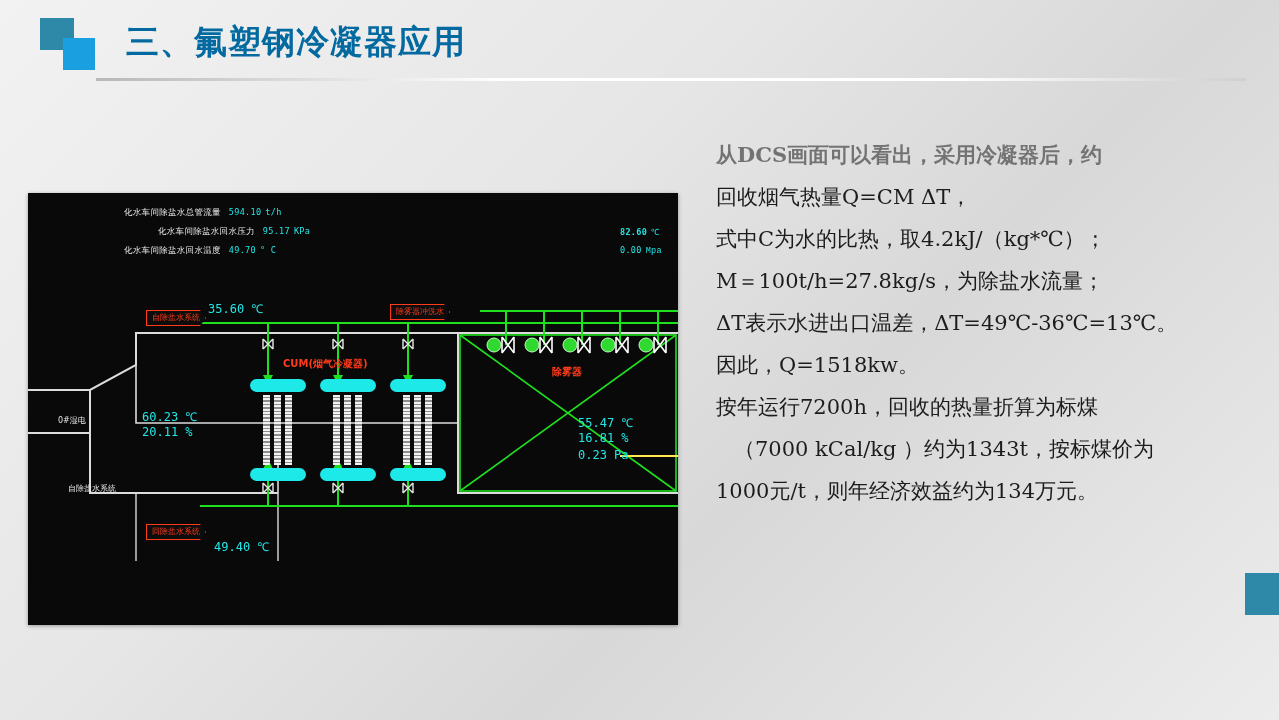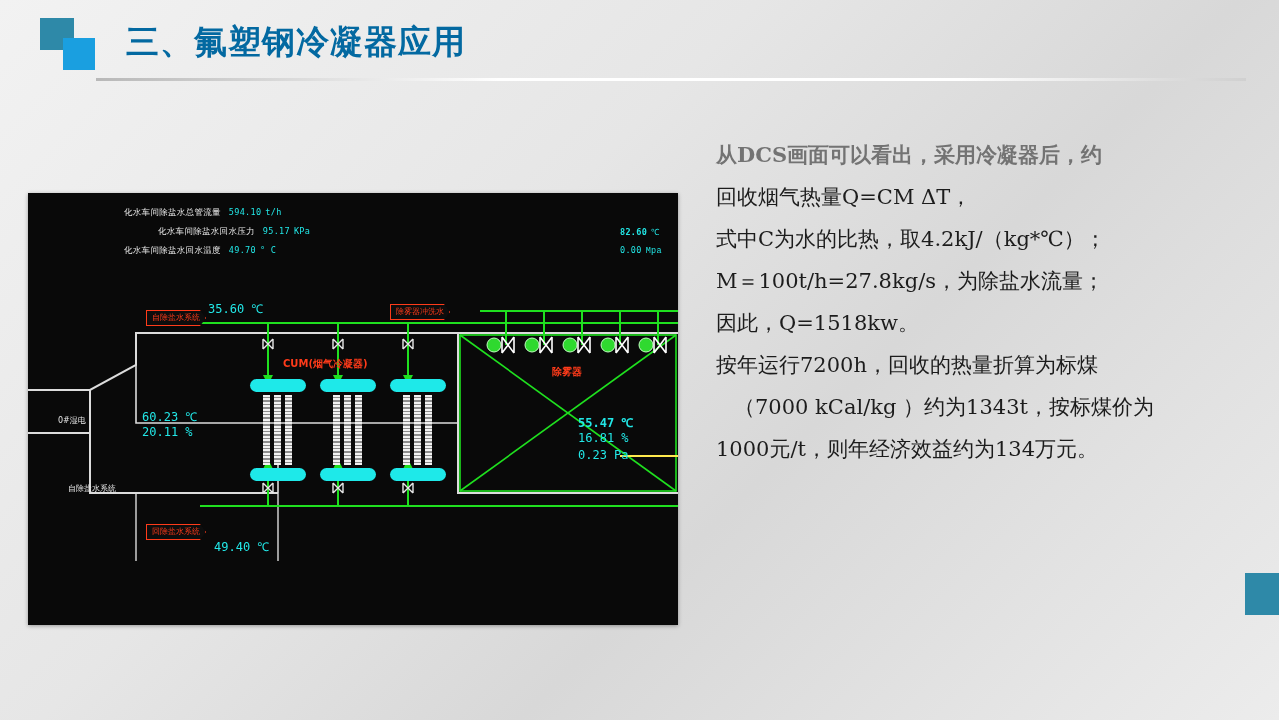--- a/index.html
+++ b/index.html
@@ -90,20 +90,21 @@
   <div class="deco deco-a"></div>
   <div class="deco deco-b"></div>
   <div class="title">三、氟塑钢冷凝器应用</div>
   <div class="hrule"></div>
 
   <div class="body-text">
     <div class="ln purple">从DCS画面可以看出，采用冷凝器后，约</div>
     <div class="ln">回收烟气热量Q=CM ΔT，</div>
     <div class="ln">式中C为水的比热，取4.2kJ/（kg*℃）；</div>
     <div class="ln">M＝100t/h=27.8kg/s，为除盐水流量；</div>
+    <div class="ln">ΔT表示水进出口温差，ΔT=49℃-36℃=13℃。</div>
     <div class="ln">因此，Q=1518kw。</div>
     <div class="ln">按年运行7200h，回收的热量折算为标煤</div>
     <div class="ln indent">（7000 kCal/kg ）约为1343t，按标煤价为</div>
     <div class="ln">1000元/t，则年经济效益约为134万元。</div>
   </div>
 
   <div class="dcs">
 
     <svg class="diagram" viewBox="0 0 650 368">
 
@@ -206,21 +207,21 @@
     <div class="lbl-r" style="left:524px;top:172px;">除雾器</div>
     <div class="lbl-w" style="left:30px;top:222px;">0#湿电</div>
     <div class="lbl-w" style="left:40px;top:290px;">自除盐水系统</div>
 
     <div class="val-c" style="left:180px;top:107px;">35.60 ℃</div>
     <div class="val-c" style="left:186px;top:345px;">49.40 ℃</div>
 
     <div class="val-c" style="left:114px;top:215px;">60.23 ℃</div>
     <div class="val-c" style="left:114px;top:232px;">20.11 %</div>
 
-    <div class="val-c" style="left:550px;top:221px;font-weight:bold;">55.47 ℃</div>
+    <div class="val-c" style="left:550px;top:221px;">55.47 ℃</div>
     <div class="val-c" style="left:550px;top:238px;">16.81 %</div>
     <div class="val-c" style="left:550px;top:255px;">0.23 Pa</div>
 
     <div class="bundle" style="left:222px;top:186px;width:56px;height:102px;">
       <div class="cap" style="left:0;top:0;width:56px;height:13px;"></div>
       <div class="tubes" style="left:13px;top:16px;height:70px;">
         <div class="tube" style="height:70px;"></div>
           <div class="tube" style="height:70px;"></div>
           <div class="tube" style="height:70px;"></div>
       </div>

